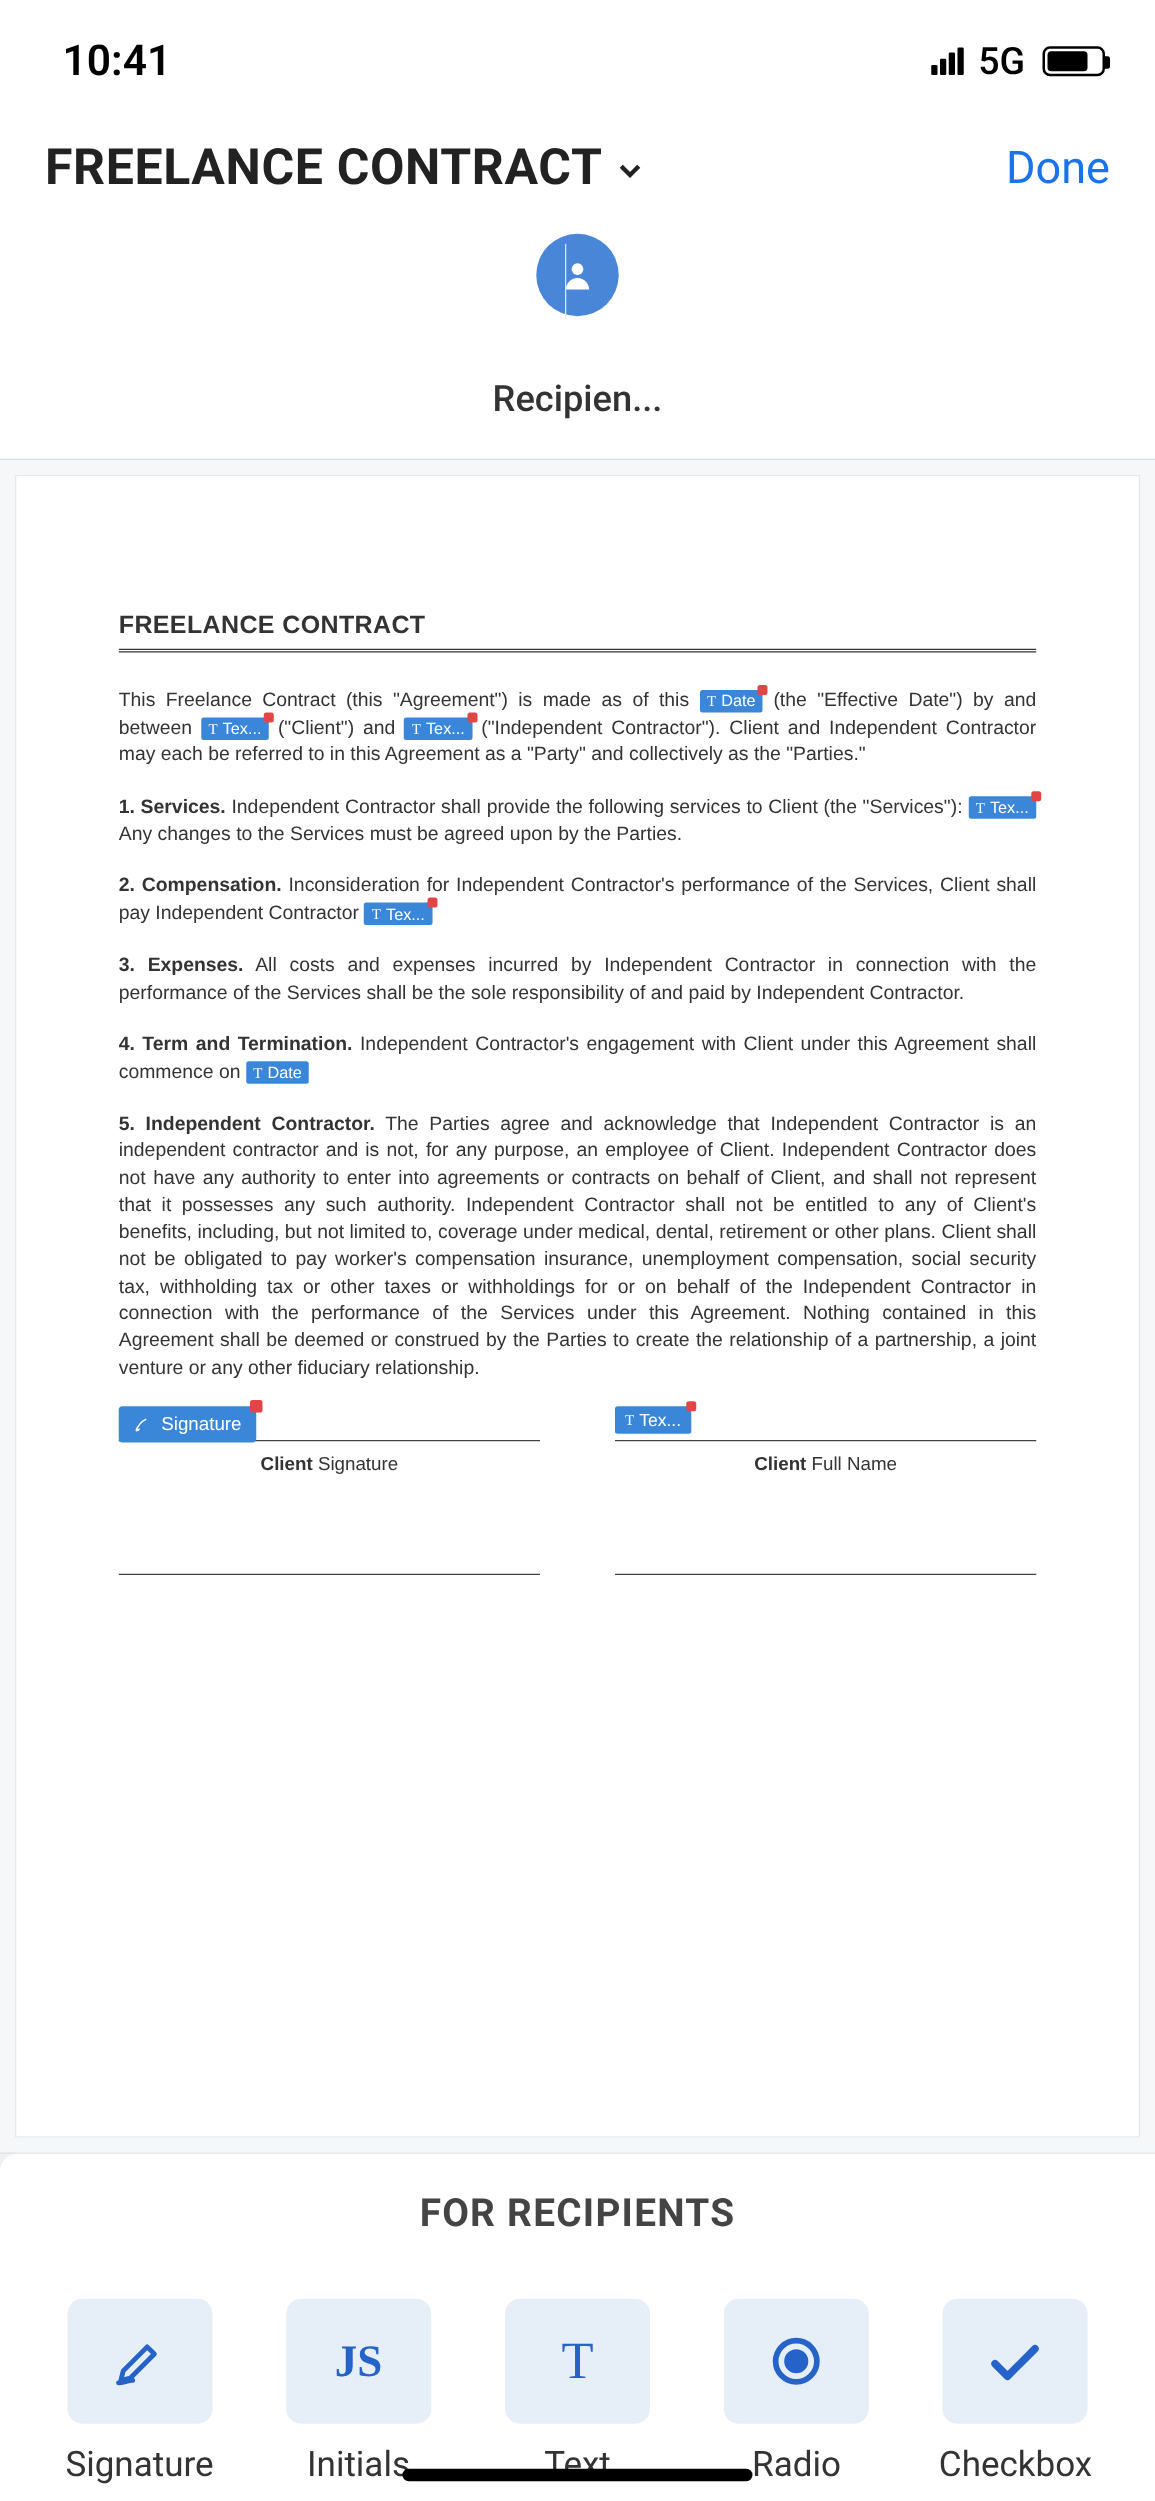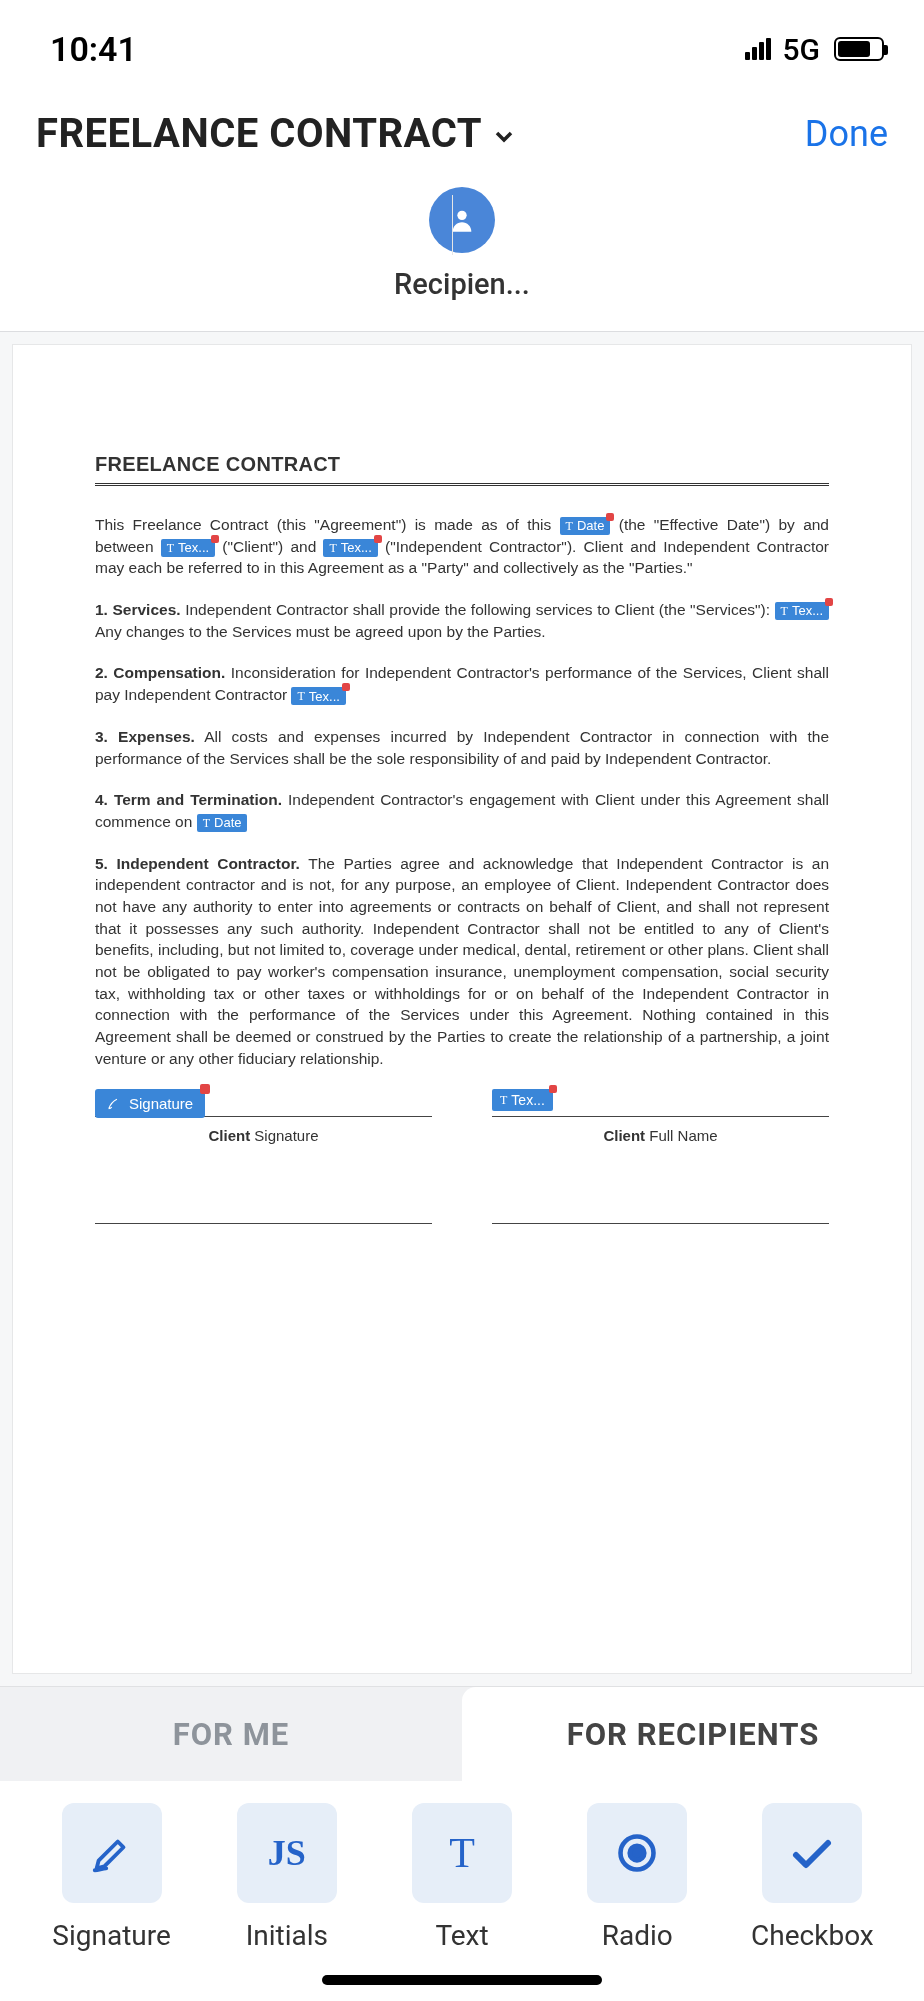--- a/index.html
+++ b/index.html
@@ -70,21 +70,21 @@
     align-items: center;
     gap: 14px;
     width: 140px;
   }
   .mode-circle {
     width: 66px; height: 66px; border-radius: 50%;
     display:flex; align-items:center; justify-content:center;
   }
   .mode-circle.active { background:#4a86d8; }
   .mode-circle.inactive { background:#eef0f2; }
-  .mode-label { font-size: 29px; color:#333; font-weight:500; width:140px; text-align:center; overflow:hidden; white-space:nowrap; text-overflow:ellipsis; }
+  .mode-label { font-size: 29px; color:#333; font-weight:500; width:140px; text-align:center; overflow:hidden; white-space:nowrap; text-overflow:ellipsis;margin-top:36px; }
   .mode-label.inactive { color:#888; }
 
   .doc-area {
     border-top: 1px solid #dcdde0;
     background: #f6f7f8;
     padding: 12px;
     height: 1355px;
   }
   .doc-page {
     background: #fff;
@@ -140,21 +140,21 @@
   .tab.active { background:#fff; color:#444; border-top-left-radius:14px; }
 
   .tools {
     display:flex; gap:0; padding:22px 24px 10px 24px; background:#fff;
   }
   .tool {
     flex:1; display:flex; flex-direction:column; align-items:center; gap:16px;
     min-width:0;
   }
   .tool-box {
-    width:100px; height:100px; background:#e6eef8; border-radius:12px;
+    width:116px; height:100px; background:#e6eef8; border-radius:12px;
     display:flex; align-items:center; justify-content:center;
   }
   .tool-label { font-size:28px; color:#333; }
   .home-indicator {
     position:absolute; bottom:16px; left:50%; transform:translateX(-50%);
     width:280px; height:10px; background:#000; border-radius:6px;
   }
 </style>
 </head>
 <body>
@@ -265,21 +265,20 @@
             </span>
         </div>
         <div class="sig-caption"><b>Client</b><span> Full Name</span></div>
         <div class="sig-spacer"></div>
       </div>
     </div>
   </div>
 </div>
 
 <div class="tabs">
-  <div class="tab inactive">FOR ME</div>
   <div class="tab active">FOR RECIPIENTS</div>
 </div>
 
 <div class="tools">
   <div class="tool">
     <div class="tool-box">
       <svg width="46" height="46" viewBox="0 0 24 24" fill="none" stroke="#2563c9" stroke-width="2" stroke-linecap="round" stroke-linejoin="round">
           <path d="M4 20l4-1 10-10-3-3L5 16l-1 4z"></path>
           <path d="M3 21c2 0 4-1 6-1"></path>
         </svg>

